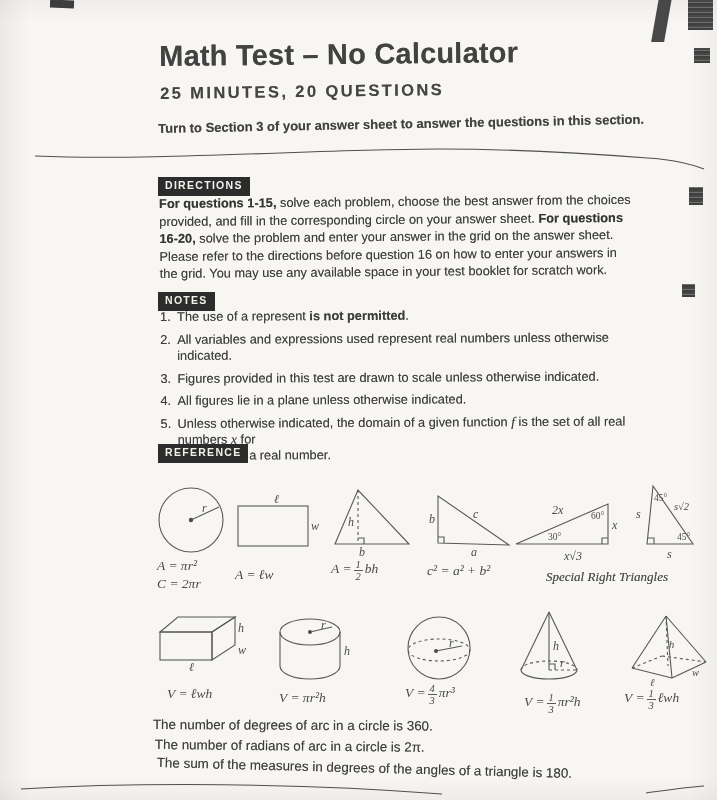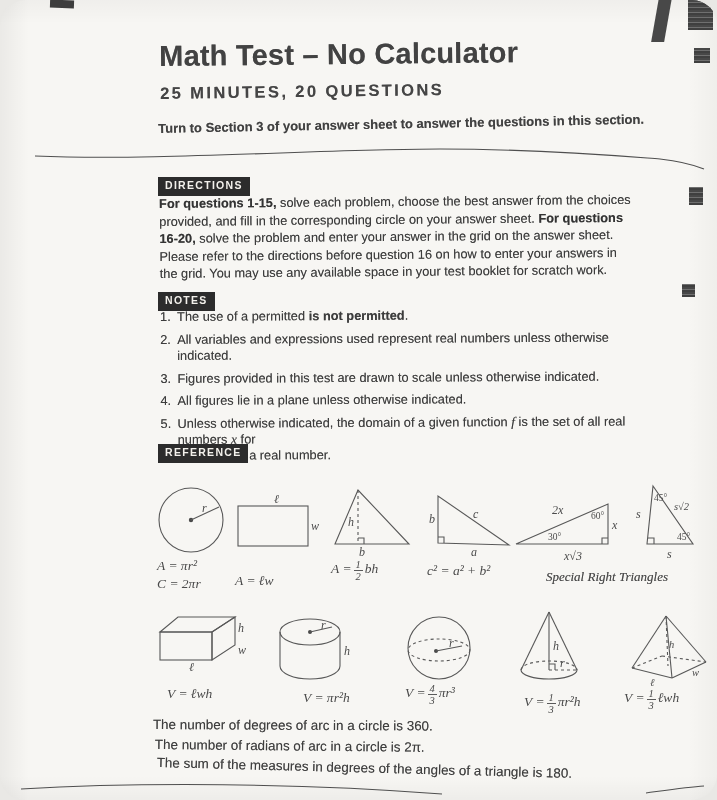--- a/index.html
+++ b/index.html
@@ -2,21 +2,21 @@
 <html><head>
 <meta charset="utf-8">
 <style>
   html,body{margin:0;padding:0;background:#e9e8e5;}
   .sheet{
     position:relative; width:717px; height:800px; overflow:hidden;
     background:
       linear-gradient(90deg, rgba(0,0,0,0.05), rgba(0,0,0,0) 4%, rgba(0,0,0,0) 96%, rgba(0,0,0,0.03)),
       linear-gradient(180deg, rgba(0,0,0,0.03), rgba(0,0,0,0) 3%, rgba(0,0,0,0) 97%, rgba(0,0,0,0.04)),
       #f7f6f3;
-    font-family:"Liberation Sans", sans-serif; color:#3c3c3c;border-radius:25px;
+    font-family:"Liberation Sans", sans-serif; color:#3c3c3c;
   }
   .abs{position:absolute;}
   .soft{text-shadow:0 0 0.6px rgba(60,60,60,0.55);}
   
   .title{left:159px; top:40px; font-size:29px; font-weight:bold; color:#424242;
          transform:rotate(-0.6deg); transform-origin:left top; letter-spacing:0.2px;}
   .subtitle{left:160px; top:84px; font-size:16.5px; font-weight:bold; letter-spacing:2.4px;
          color:#454545; transform:rotate(-0.8deg); transform-origin:left top;}
   .instruction{left:158px; top:121px; font-size:13px; font-weight:bold; color:#414141;
          transform:rotate(-1.1deg); transform-origin:left top;}
@@ -82,21 +82,21 @@
   <div class="abs dir-body soft">
     <b>For questions 1-15,</b><span> solve each problem, choose the best answer from the choices provided, and fill in the corresponding circle on your answer sheet. </span><b>For questions 16-20,</b><span> solve the problem and enter your answer in the grid on the answer sheet. Please refer to the directions before question 16 on how to enter your answers in the grid. You may use any available space in your test booklet for scratch work.</span>
   </div>
 
   <div class="abs" style="left:158px;top:290px;">
     <span class="black-label">NOTES</span>
   </div>
   <div class="abs notes soft">
     <div class="note-item">
       <span class="note-num">1.</span>
-      <span class="note-text"><span>The use of a permitted </span><b>is not permitted</b><span>.</span></span>
+      <span class="note-text"><span>The use of a represent </span><b>is not permitted</b><span>.</span></span>
     </div>
     <div class="note-item">
       <span class="note-num">2.</span>
       <span class="note-text">All variables and expressions used represent real numbers unless otherwise indicated.</span>
     </div>
     <div class="note-item">
       <span class="note-num">3.</span>
       <span class="note-text">Figures provided in this test are drawn to scale unless otherwise indicated.</span>
     </div>
     <div class="note-item">
@@ -125,21 +125,21 @@
       <div>C = 2πr</div>
     </div>
   </div>
 
   <div class="figcell" style="left:235px;top:494px;">
     <svg width="82" height="54" viewBox="0 0 82 54">
       <rect x="3" y="12" width="70" height="40"></rect>
       <text x="39" y="9">ℓ</text>
       <text x="76" y="36">w</text>
     </svg>
-    <div class="formula" style="margin-top:24px;">A = ℓw</div>
+    <div class="formula" style="margin-top:18px;">A = ℓw</div>
   </div>
 
   <div class="figcell" style="left:331px;top:488px;">
     <svg width="84" height="70" viewBox="0 0 84 70">
       <polygon points="27,2 4,56 78,56"></polygon>
       <line class="dash" x1="27" y1="2" x2="27" y2="56"></line>
       <polyline points="27,50 33,50 33,56"></polyline>
       <text x="17" y="38">h</text>
       <text x="28" y="68">b</text>
     </svg>
@@ -199,21 +199,21 @@
     <svg width="74" height="66" viewBox="0 0 74 66">
       <ellipse cx="32" cy="16" rx="30" ry="13"></ellipse>
       <line x1="2" y1="16" x2="2" y2="50"></line>
       <line x1="62" y1="16" x2="62" y2="50"></line>
       <path d="M2,50 A30,13 0 0 0 62,50"></path>
       <circle class="dot" cx="32" cy="16" r="2"></circle>
       <line x1="32" y1="16" x2="54" y2="11"></line>
       <text x="43" y="13">r</text>
       <text x="66" y="39">h</text>
     </svg>
-    <div class="formula" style="margin-top:7px;margin-left:25px;">V = πr²h</div>
+    <div class="formula" style="margin-top:7px;margin-left:1px;">V = πr²h</div>
   </div>
 
   <div class="figcell" style="left:405px;top:613px;">
     <svg width="70" height="68" viewBox="0 0 70 68">
       <circle cx="34" cy="35" r="31"></circle>
       <ellipse class="dash" cx="34" cy="37" rx="31" ry="11"></ellipse>
       <circle class="dot" cx="31" cy="38" r="2"></circle>
       <line x1="31" y1="38" x2="57" y2="33"></line>
       <text x="44" y="34">r</text>
     </svg>

